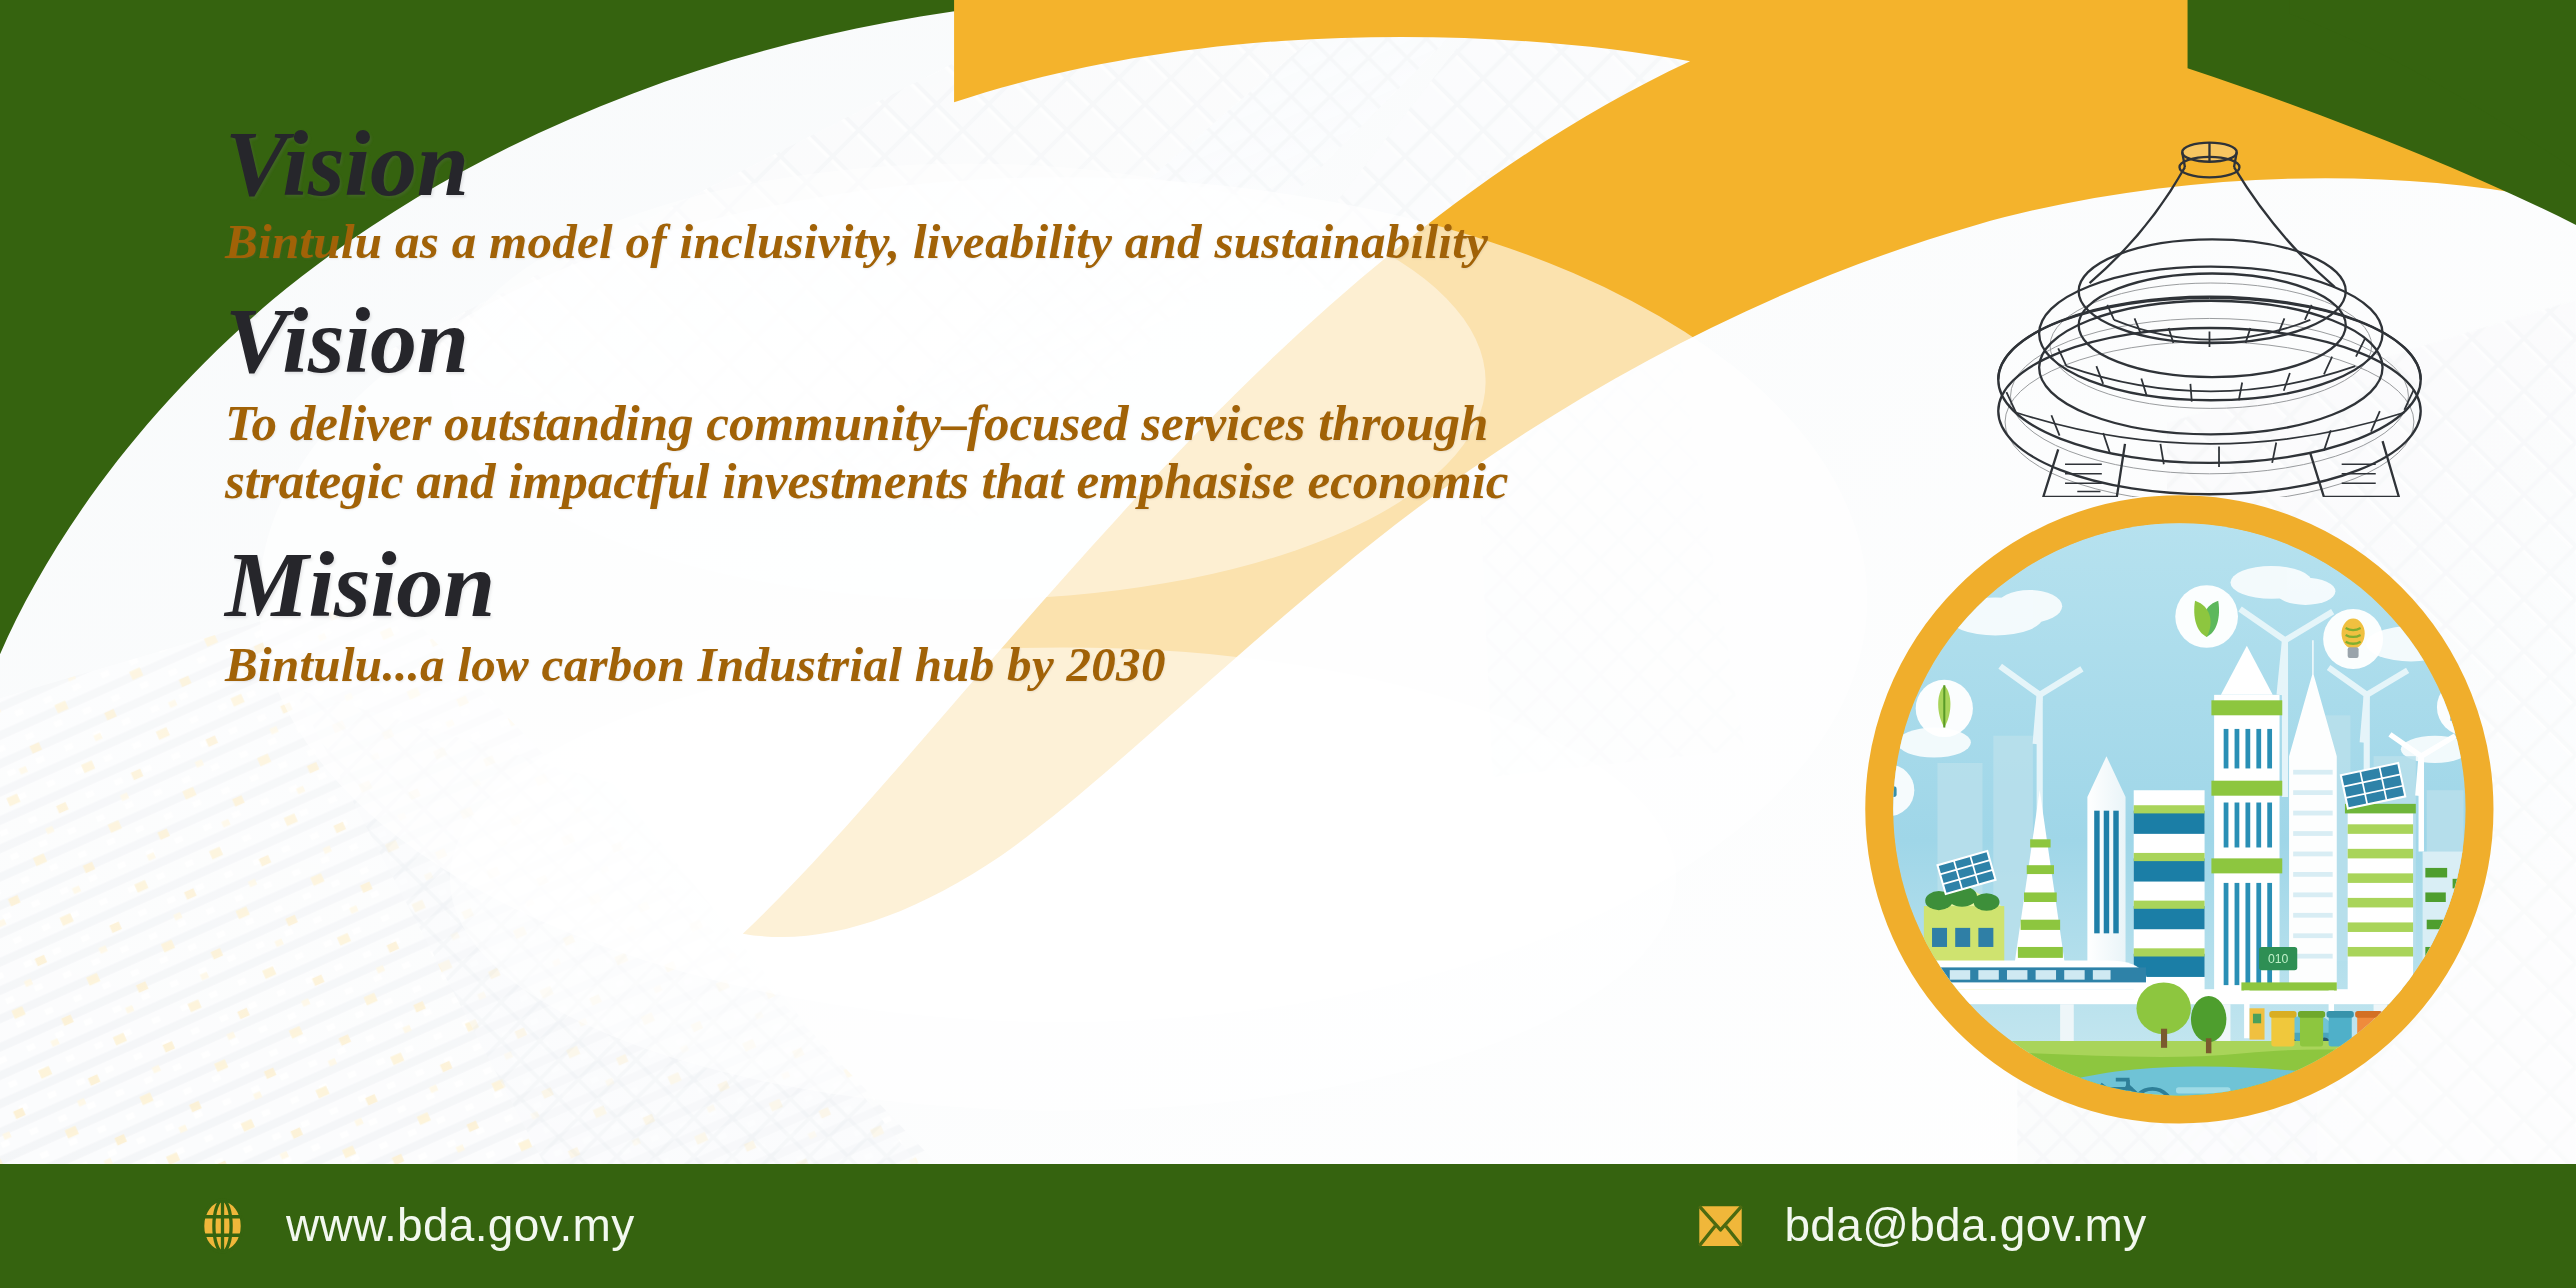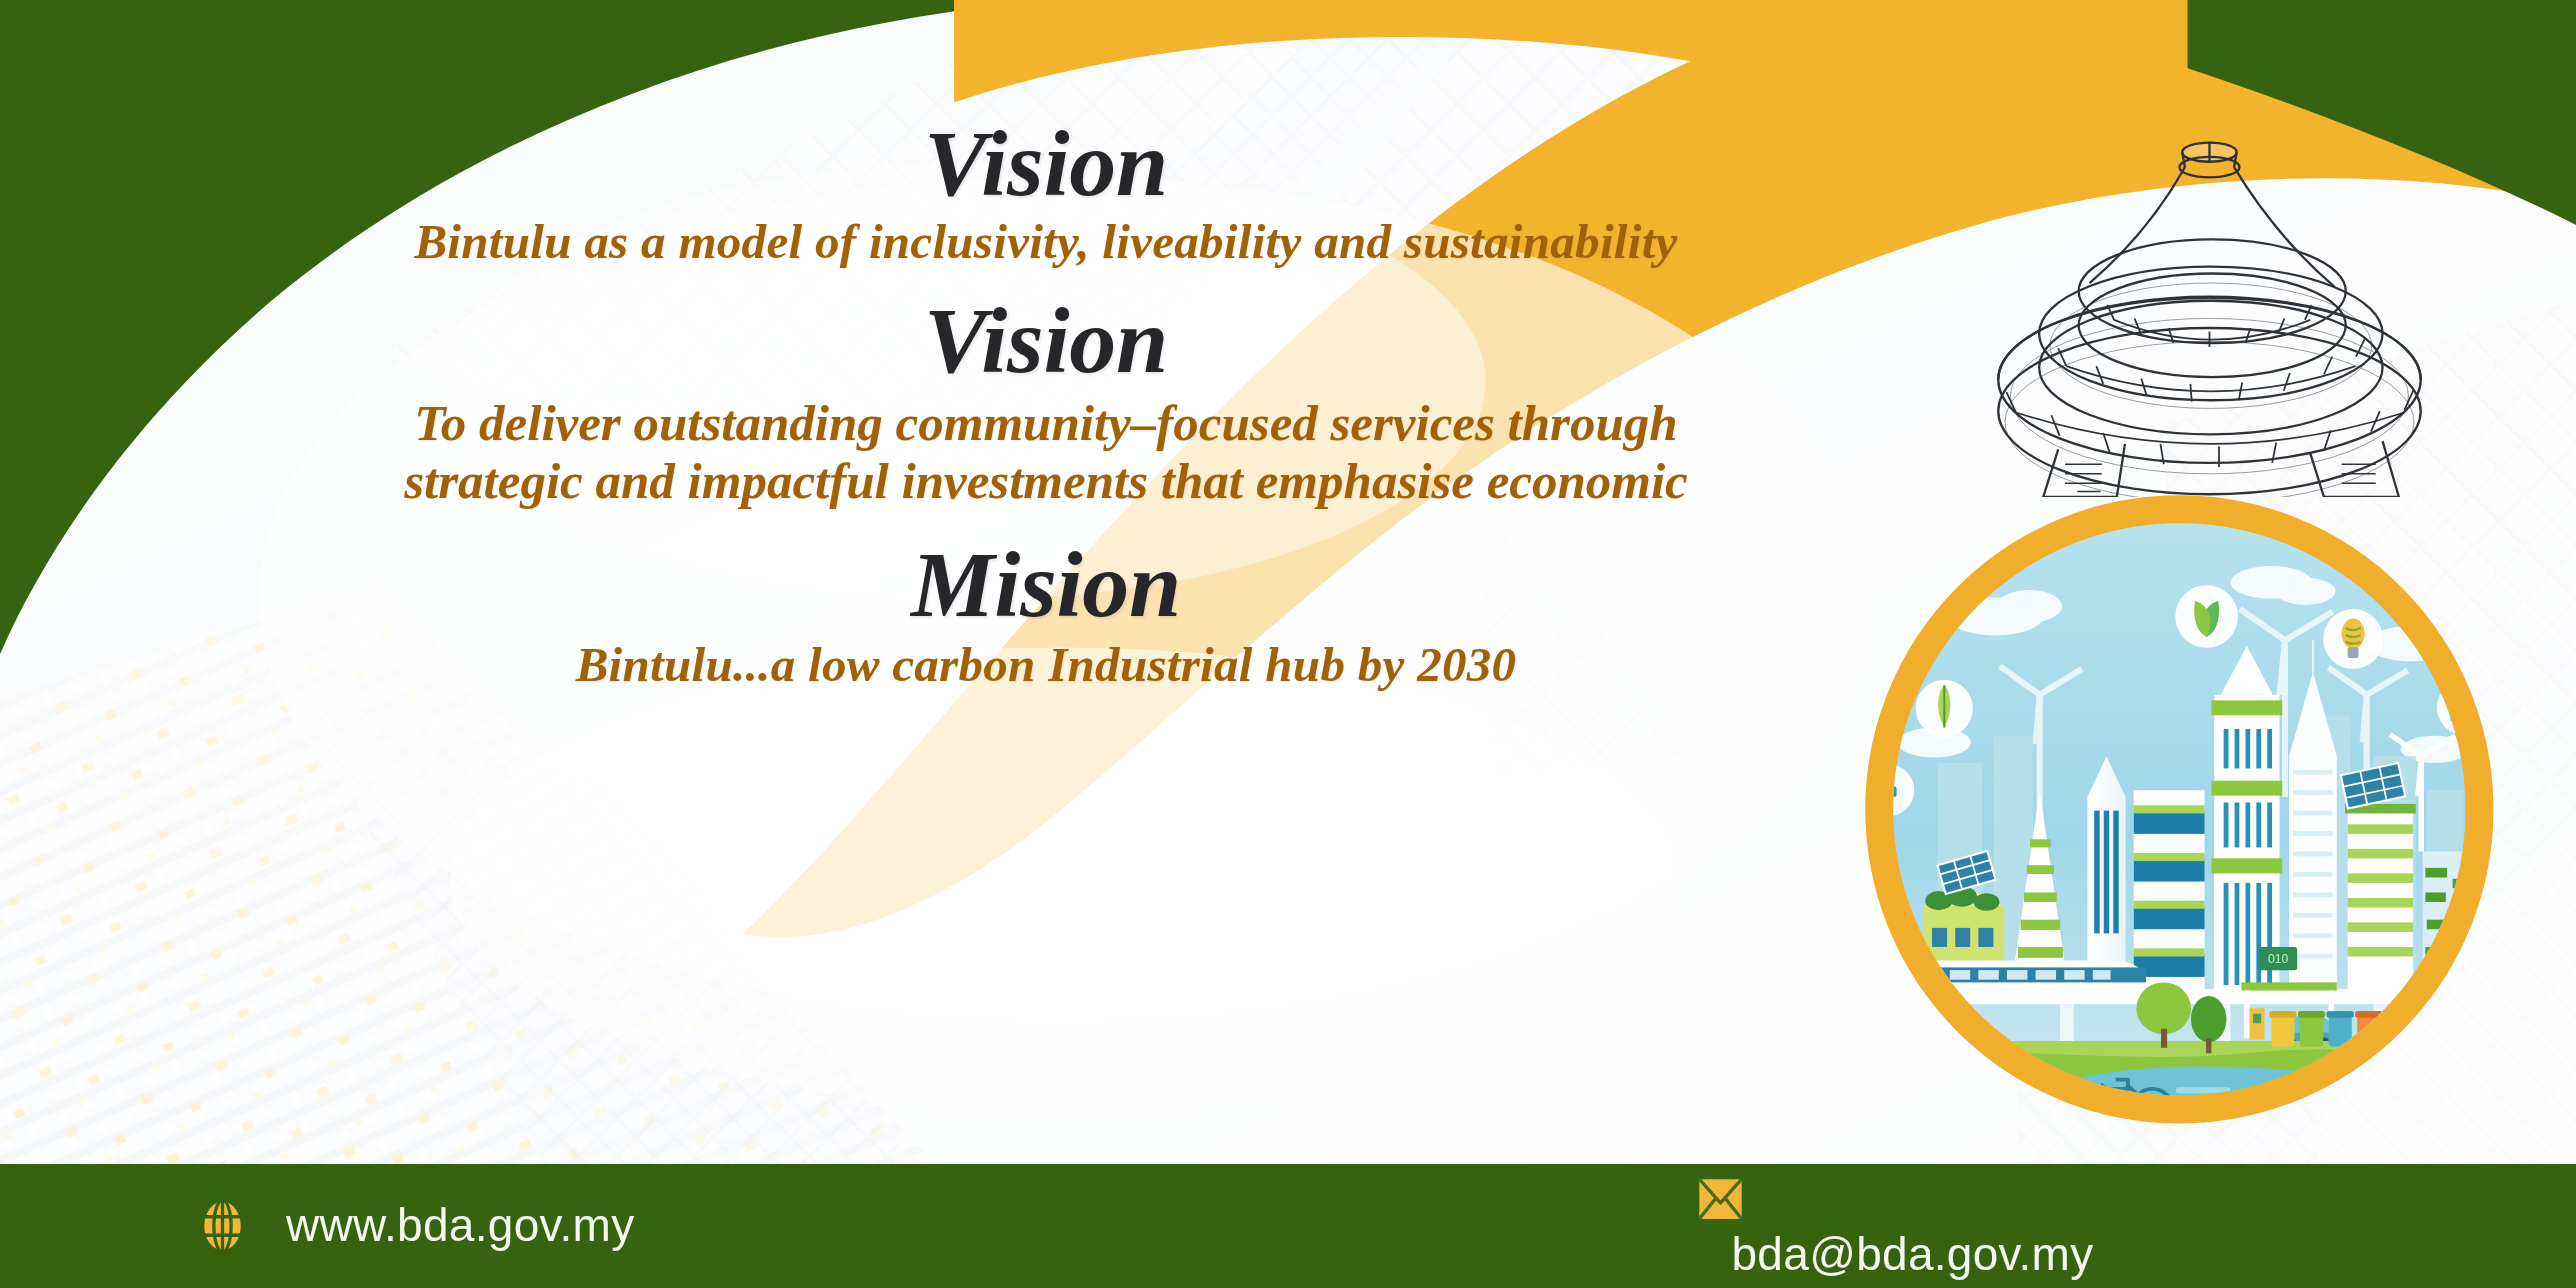--- a/index.html
+++ b/index.html
@@ -11,21 +11,21 @@
     position:relative; width:2576px; height:1288px; overflow:hidden;
     background:#ffffff;
   }
 
   
   .bg-svg{ position:absolute; inset:0; width:2576px; height:1288px; }
 
   
   .content{
     position:absolute; left:225px; top:116px; width:1642px; height:954px;
-    z-index:40; text-align:center;
+    z-index:40; 
     pointer-events:none;
   }
   .content > *{ pointer-events:auto; }
 
   .heading{
     font-family:"Liberation Serif", serif;
     font-weight:bold; font-style:italic;
     color:#26262b;
     letter-spacing:-0.3px;
     text-shadow:1.4px 2px 2.7px rgba(120,120,130,0.18);
@@ -61,21 +61,21 @@
   }
 
   
   #footer{
     position:absolute; left:0; bottom:0; width:2576px; height:124px;
     background:#35630f; z-index:60;
     display:flex; align-items:center;
   }
   .f-item{ display:flex; }
   #f-web { margin-left:196px; }
-  #f-mail{ margin-left:1060px;flex-direction:column; }
+  #f-mail{ margin-left:1060px; }
   .f-label{
     color:#f2f8ef; font-size:46px; font-family:"Liberation Sans", sans-serif;
     font-weight:400; letter-spacing:0.3px; margin-left:37px; white-space:nowrap;
   }
   .f-ico{ width:53px; height:56px; flex:0 0 auto; display:block; }
 </style>
 </head>
 <body>
 
 <div id="banner">

